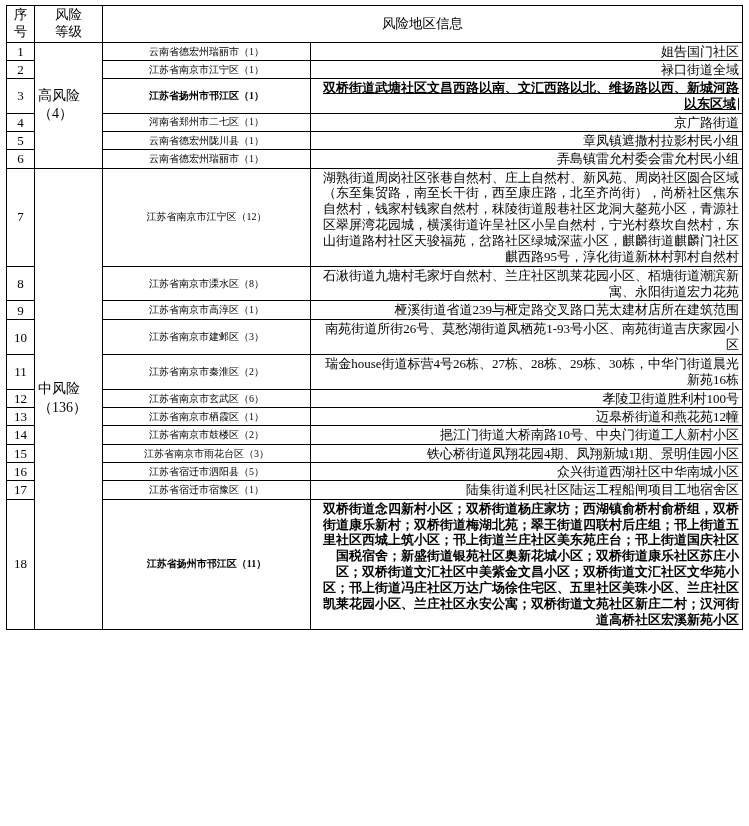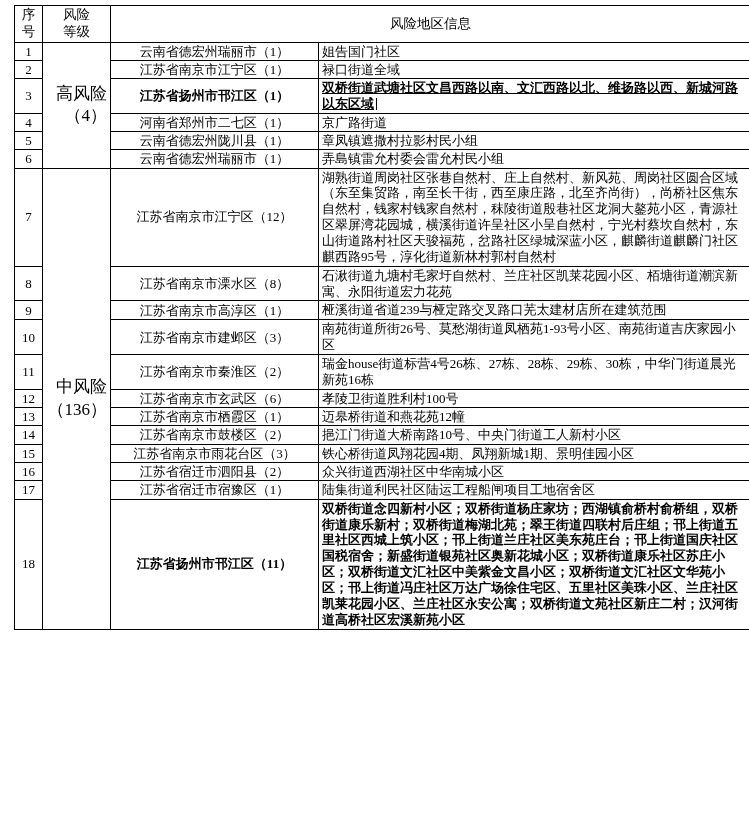--- a/index.html
+++ b/index.html
@@ -13,21 +13,20 @@
     font-family: "Liberation Serif", "DejaVu Serif", serif;
     color: #000000;
     overflow: hidden;
   }
   .page {
     position: relative;
     width: 723px;
     height: 826px;
     box-sizing: border-box;
     padding: 0 6px;
-    margin-left: 8px;
   }
   .top-strip {
     height: 5px;
   }
   table.risk-table {
     width: 737px;
     border-collapse: collapse;
     table-layout: fixed;
     font-size: 13px;
     line-height: 1.18;
@@ -50,31 +49,31 @@
     padding: 3px 2px;
   }
   .hdr-two-line {
     line-height: 1.25;
   }
   td.idx {
     text-align: center;
     font-size: 13px;
   }
   td.level {
-    text-align: right;
-    font-size: 17px;
+    text-align: left;
+    font-size: 14px;
     line-height: 1.3;
   }
   td.area {
     text-align: center;
-    font-size: 13px;
+    font-size: 10px;
     padding: 2px 2px;
   }
   td.info {
-    text-align: left;
+    text-align: right;
     font-size: 13px;
     padding: 2px 4px;
   }
   .bold { font-weight: bold; }
   .caret {
     display: inline-block;
     width: 1px;
     height: 12px;
     background: #000;
     vertical-align: -2px;
@@ -204,21 +203,21 @@
       </tr>
 
       <tr>
         <td class="idx">15</td>
         <td class="area">江苏省南京市雨花台区（3）</td>
         <td class="info">铁心桥街道凤翔花园4期、凤翔新城1期、景明佳园小区</td>
       </tr>
 
       <tr>
         <td class="idx">16</td>
-        <td class="area">江苏省宿迁市泗阳县（2）</td>
+        <td class="area">江苏省宿迁市泗阳县（5）</td>
         <td class="info">众兴街道西湖社区中华南城小区</td>
       </tr>
 
       <tr>
         <td class="idx">17</td>
         <td class="area">江苏省宿迁市宿豫区（1）</td>
         <td class="info">陆集街道利民社区陆运工程船闸项目工地宿舍区</td>
       </tr>
 
       <tr>

